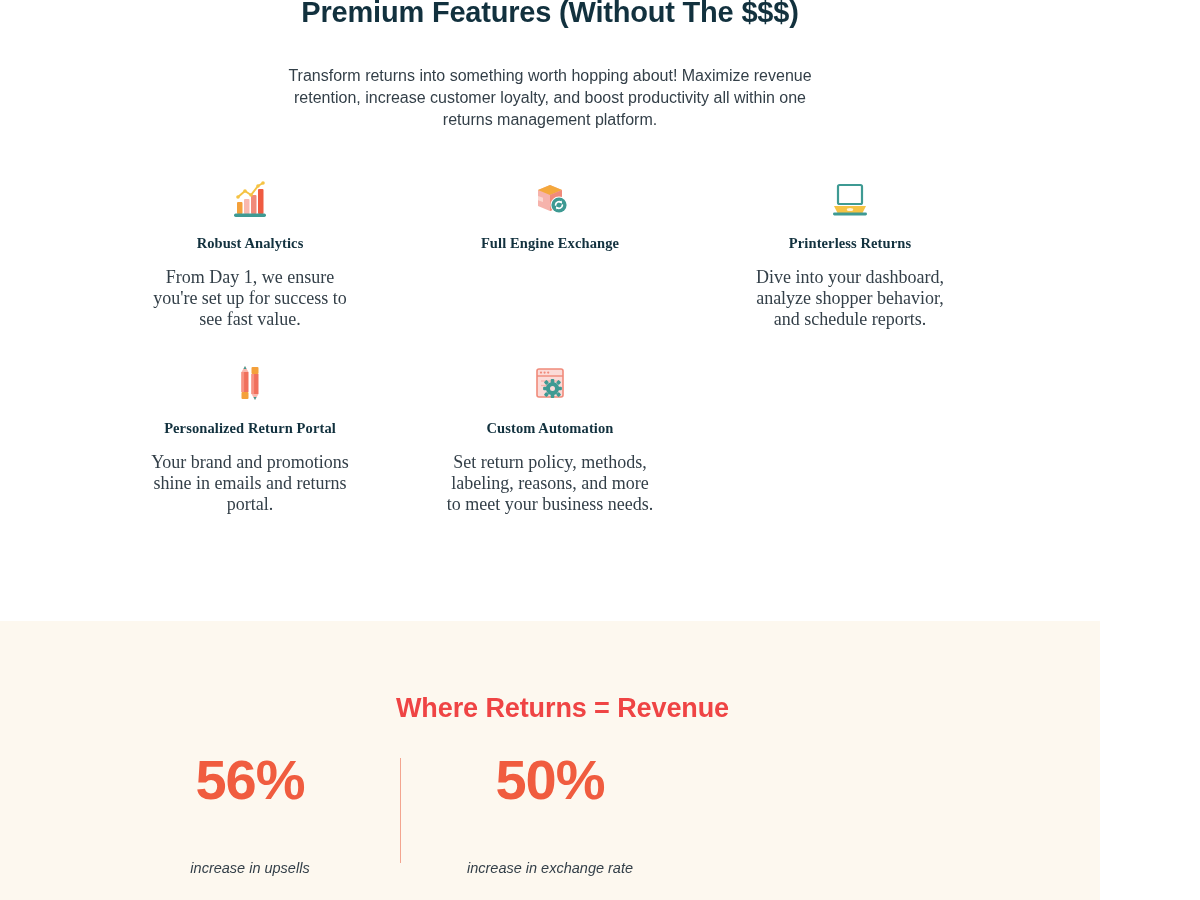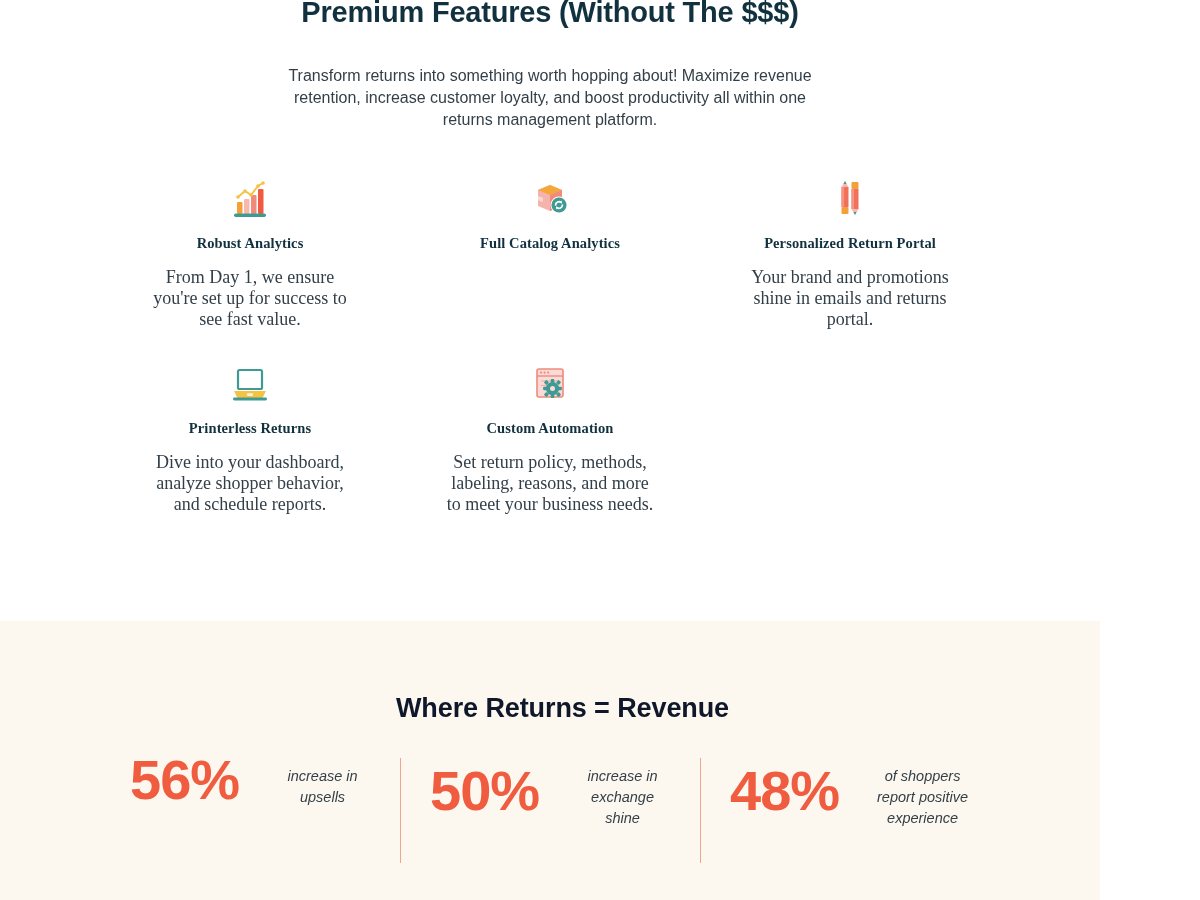--- a/index.html
+++ b/index.html
@@ -102,37 +102,37 @@
     flex: 1;
     display: flex;
     flex-direction: column;
     align-items: center;
     padding-top: 72px;
   }
 
   .stats-heading {
     font-size: 27px;
     font-weight: 700;
-    color: #0f172a;
+    color: #ef4444;
     letter-spacing: -0.1px;
     margin-left: 25px;
   }
 
   .stats-row {
     margin-top: 28px;
     width: 900px;
     display: grid;
     grid-template-columns: repeat(3, 1fr);
     align-items: start;
   }
 
   .stat {
     position: relative;
     display: flex;
-    flex-direction: row;
+    flex-direction: column;
     align-items: center;
     padding: 0 30px;
     gap: 36px;
   }
 
   .stat + .stat::before {
     content: "";
     position: absolute;
     left: 0;
     top: 6px;
@@ -214,21 +214,34 @@
             <path d="M10 20 L15 21.8 L15 26 L10 24.2 Z" fill="#fbd7d1"></path>
 
             <circle cx="31" cy="29" r="8.5" fill="#ffffff"></circle>
             <circle cx="31" cy="29" r="7.6" fill="#3e9a93"></circle>
             <path d="M27.6 29a3.4 3.4 0 0 1 5.6-2.6" fill="none" stroke="#ffffff" stroke-width="1.7" stroke-linecap="round"></path>
             <path d="M34.4 29a3.4 3.4 0 0 1-5.6 2.6" fill="none" stroke="#ffffff" stroke-width="1.7" stroke-linecap="round"></path>
             <polygon points="33.6,24.5 33.9,27.4 31.2,26.6" fill="#ffffff"></polygon>
             <polygon points="28.4,33.5 28.1,30.6 30.8,31.4" fill="#ffffff"></polygon>
           </svg>
         </div>
-        <div class="feature-title">Full Catalog Analytics</div>
+        <div class="feature-title">Full Engine Exchange</div>
+      </div>
+
+      <div class="feature-card">
+        <div class="feature-icon">
+          <svg width="44" height="44" viewBox="0 0 44 44">
+            <rect x="10" y="9" width="24" height="19" rx="1.6" fill="#ffffff" stroke="#3e9a93" stroke-width="2.2"></rect>
+            <path d="M6 30 L38 30 L34.5 37 L9.5 37 Z" fill="#f5c344"></path>
+            <ellipse cx="22" cy="33.5" rx="3.2" ry="1.5" fill="#fdf3d6"></ellipse>
+            <rect x="5" y="36.6" width="34" height="2.8" rx="1.4" fill="#3e9a93"></rect>
+          </svg>
+        </div>
+        <div class="feature-title">Printerless Returns</div>
+        <div class="feature-desc">Dive into your dashboard, analyze shopper behavior, and schedule reports.</div>
       </div>
 
       <div class="feature-card">
         <div class="feature-icon">
           <svg width="44" height="44" viewBox="0 0 44 44">
 
             <polygon points="17,5 20.5,11 13.5,11" fill="#f9b8ae"></polygon>
             <polygon points="17,5 18.5,8 15.5,8" fill="#3e9a93"></polygon>
             <rect x="13.5" y="11" width="7" height="20" fill="#f0705c"></rect>
             <rect x="13.5" y="11" width="2.6" height="20" fill="#f79382"></rect>
@@ -236,33 +249,20 @@
 
             <rect x="23.5" y="6" width="7" height="7" rx="1" fill="#f4a03a"></rect>
             <rect x="23.5" y="13" width="7" height="20" fill="#f0705c"></rect>
             <rect x="23.5" y="13" width="2.6" height="20" fill="#f79382"></rect>
             <polygon points="27,39 30.5,33 23.5,33" fill="#f9b8ae"></polygon>
             <polygon points="27,39 28.5,36 25.5,36" fill="#3e9a93"></polygon>
           </svg>
         </div>
         <div class="feature-title">Personalized Return Portal</div>
         <div class="feature-desc">Your brand and promotions shine in emails and returns portal.</div>
-      </div>
-
-      <div class="feature-card">
-        <div class="feature-icon">
-          <svg width="44" height="44" viewBox="0 0 44 44">
-            <rect x="10" y="9" width="24" height="19" rx="1.6" fill="#ffffff" stroke="#3e9a93" stroke-width="2.2"></rect>
-            <path d="M6 30 L38 30 L34.5 37 L9.5 37 Z" fill="#f5c344"></path>
-            <ellipse cx="22" cy="33.5" rx="3.2" ry="1.5" fill="#fdf3d6"></ellipse>
-            <rect x="5" y="36.6" width="34" height="2.8" rx="1.4" fill="#3e9a93"></rect>
-          </svg>
-        </div>
-        <div class="feature-title">Printerless Returns</div>
-        <div class="feature-desc">Dive into your dashboard, analyze shopper behavior, and schedule reports.</div>
       </div>
 
       <div class="feature-card">
         <div class="feature-icon">
           <svg width="44" height="44" viewBox="0 0 44 44">
             <rect x="9" y="8" width="26" height="28" rx="2" fill="#fbdbd8" stroke="#f08a7a" stroke-width="1.6"></rect>
             <line x1="9" y1="15" x2="35" y2="15" stroke="#f08a7a" stroke-width="1.4"></line>
             <circle cx="13" cy="11.6" r="1.1" fill="#f08a7a"></circle>
             <circle cx="16.6" cy="11.6" r="1.1" fill="#f08a7a"></circle>
             <circle cx="20.2" cy="11.6" r="1.1" fill="#f08a7a"></circle>
@@ -298,26 +298,22 @@
 
     <div class="stats-row">
 
       <div class="stat">
         <div class="stat-value">56%</div>
         <div class="stat-label">increase in upsells</div>
       </div>
 
       <div class="stat">
         <div class="stat-value">50%</div>
-        <div class="stat-label">increase in exchange shine</div>
-      </div>
-
-      <div class="stat">
-        <div class="stat-value">48%</div>
-        <div class="stat-label">of shoppers report positive experience</div>
-      </div>
+        <div class="stat-label">increase in exchange rate</div>
+      </div>
+
 
     </div>
 
 
   </section>
 
 </div>
 
 </body></html>

